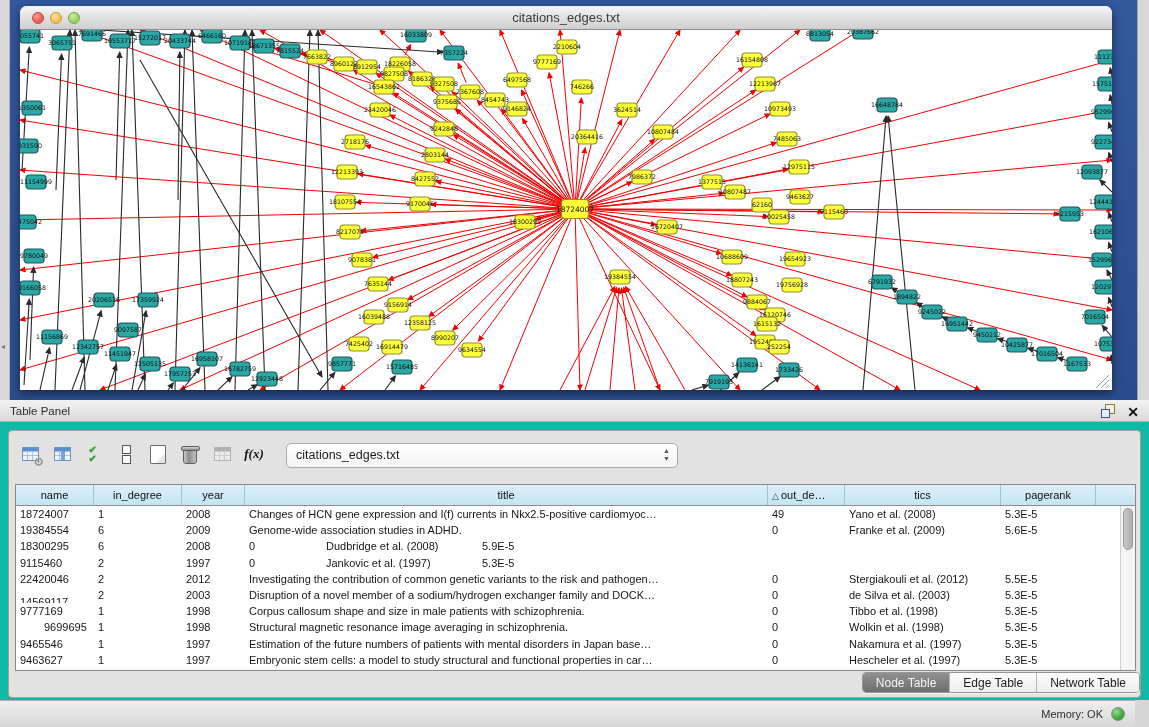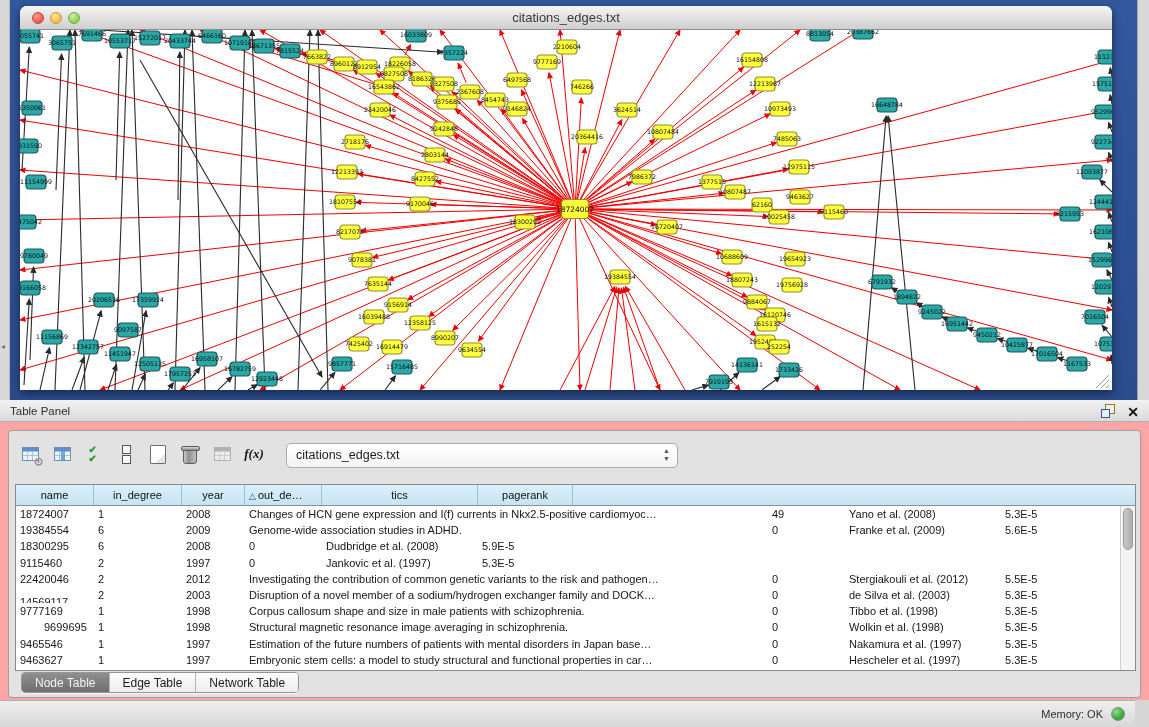--- a/index.html
+++ b/index.html
@@ -16,21 +16,21 @@
   .titlebar { position:relative; height:24px; background:linear-gradient(#f7f7f7 0%, #e3e3e3 45%, #cfcfcf 100%); border-bottom:1px solid #8d8d8d; border-radius:7px 7px 0 0; }
   .titlebar .title { text-align:center; line-height:24px; font-size:13px; color:#3a3a3a; }
   .tl { position:absolute; top:6px; width:12px; height:12px; border-radius:50%; }
   .tl.red    { left:12px; background:radial-gradient(circle at 35% 30%, #ff9d94, #ea5f54 60%); border:1px solid #c8443c; }
   .tl.yellow { left:30px; background:radial-gradient(circle at 35% 30%, #ffe9a8, #f5bd4a 60%); border:1px solid #cf9a33; }
   .tl.green  { left:48px; background:radial-gradient(circle at 35% 30%, #d2f0a8, #95d25c 60%); border:1px solid #74a844; }
   .canvas { position:absolute; left:0; top:24px; width:1092px; height:360px; background:#fff; overflow:hidden; }
   .canvas svg { display:block; }
 
   
-  .table-panel { position:absolute; left:0; top:400px; width:1149px; height:300px; background:#fca5a5; }
+  .table-panel { position:absolute; left:0; top:400px; width:1149px; height:300px; background:#14b8a6; }
   .panel-header { position:relative; height:22px; background:linear-gradient(#f2f2f2,#dadada); border-bottom:1px solid #b2b2b2; }
   .panel-header .ph-title { position:absolute; left:10px; line-height:22px; font-size:11.5px; color:#2e2e2e; }
   .float-icon { position:absolute; right:34px; top:4px; width:14px; height:14px; }
   .float-icon::before { content:""; position:absolute; right:0; top:0; width:8px; height:8px; border:1.4px solid #8a7a3a; background:#f4f0e0; }
   .float-icon::after  { content:""; position:absolute; left:0; bottom:0; width:7px; height:7px; border:1.4px solid #3a568a; background:#e8eef8; }
   .close-icon { position:absolute; right:10px; top:1px; font-size:14px; font-weight:bold; color:#111; line-height:22px; }
 
   .inset { position:absolute; left:8px; top:30px; width:1133px; height:268px; border:1px solid #9f9f9f; border-radius:4px; background:#e2e2e2; }
 
   .toolbar { position:absolute; left:8px; top:8px; height:30px; display:flex; align-items:center; gap:6px; }
@@ -63,21 +63,21 @@
   .tablebox { position:absolute; left:6px; top:53px; width:1121px; height:187px; border:1px solid #8a8a8a; background:#fff; overflow:hidden; }
   .thead { display:flex; height:21px; background:linear-gradient(#dcf0fa,#c4e4f4); border-bottom:1px solid #8f8f8f; }
   .th { flex:0 0 auto; font-size:11px; color:#111; text-align:center; line-height:20px; border-right:1px solid #9fc2d2; overflow:hidden; white-space:nowrap; }
   .th.sorted { text-align:left; padding-left:4px; }
   .th .tri { font-size:9px; color:#18506e; margin-right:2px; }
   .trow { display:flex; height:16.2px; background:#fff; }
   .td { flex:0 0 auto; font-size:11px; color:#161616; line-height:16.2px; padding:0 4px; white-space:nowrap; overflow:hidden; }
   .vscroll { position:absolute; right:0; top:21px; bottom:0; width:15px; background:#f4f4f4; border-left:1px solid #cfcfcf; }
   .vthumb { position:absolute; left:2px; top:2px; width:10px; height:42px; border-radius:6px; background:linear-gradient(90deg,#c9c9c9,#adadad); border:1px solid #9a9a9a; }
 
-  .tabsrow { position:absolute; left:12px; right:0; top:241px; height:24px; text-align:left; }
+  .tabsrow { position:absolute; left:12px; right:0; top:241px; height:24px; text-align:right; }
   .segmented { display:inline-flex; height:21px; border:1px solid #969696; border-radius:4px; overflow:hidden; background:#fdfdfd; box-shadow:0 1px 0 rgba(255,255,255,.7); }
   .segment { padding:0 13px; line-height:20px; font-size:12px; color:#1d1d1d; border-left:1px solid #b5b5b5; background:linear-gradient(#fdfdfd,#ededed); }
   .segment:first-child { border-left:none; }
   .segment.selected { background:linear-gradient(#909090,#6e6e6e); color:#f3f3f3; }
 
   .status-bar { position:absolute; left:0; top:700px; width:1135px; height:27px; background:linear-gradient(#efefef,#d7d7d7); border-top:1px solid #b0b0b0; }
   .memory-label { position:absolute; right:32px; top:7px; font-size:11px; color:#2e2e2e; }
   .memory-dot { position:absolute; right:10px; top:6px; width:14px; height:14px; border-radius:50%; background:radial-gradient(circle at 35% 30%, #8fdd8f, #37a537 65%); border:1px solid #8e8e8e; }
 </style>
 </head>
@@ -539,20 +539,21 @@
       <div class="combo">
         <span class="val">citations_edges.txt</span>
         <span class="stepper">▲<br>▼</span>
       </div>
 
       <div class="tablebox">
         <div class="thead" id="thead">
             <div class="th" style="width: 78px;">name</div>
             <div class="th" style="width: 88px;">in_degree</div>
             <div class="th" style="width: 63px;">year</div>
+            <div class="th" style="width: 523px;">title</div>
             <div class="th sorted" style="width: 77px;"><span class="tri">△</span>out_de…</div>
             <div class="th" style="width: 156px;">tics</div>
             <div class="th" style="width: 95px;">pagerank</div>
           </div>
         <div id="tbody">
             <div class="trow">
               <div class="td" style="width: 78px;">18724007</div>
               <div class="td" style="width: 88px;">1</div>
               <div class="td" style="width: 63px;">2008</div>
               <div class="td" style="width: 523px;">Changes of HCN gene expression and I(f) currents in Nkx2.5-positive cardiomyoc…</div>

